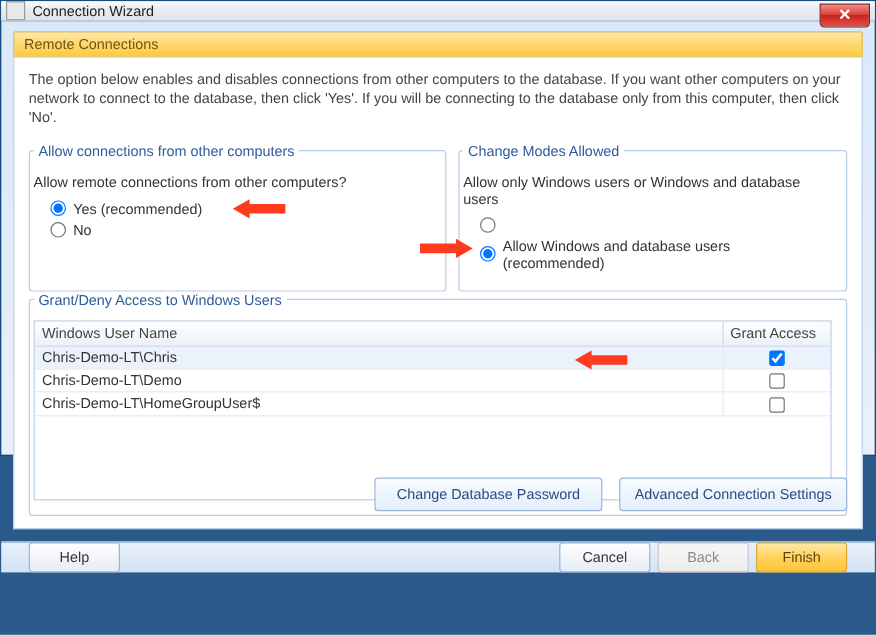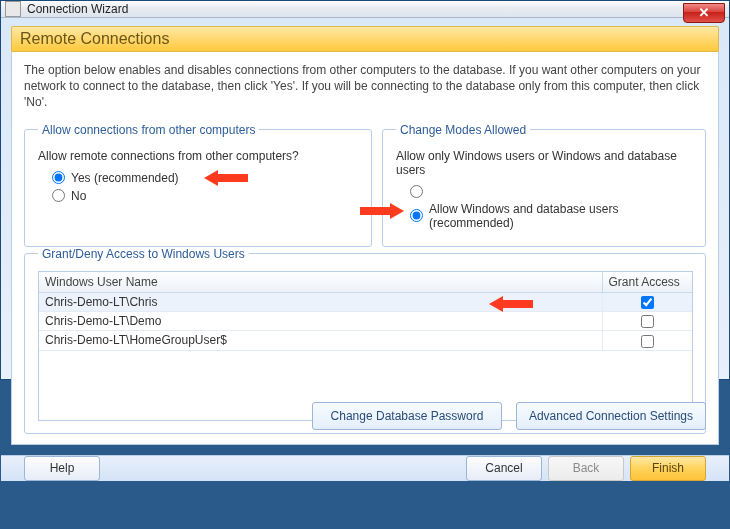--- a/index.html
+++ b/index.html
@@ -50,39 +50,39 @@
     flex: 1;
     padding: 8px 10px 10px 10px;
     display: flex;
     flex-direction: column;
   }
   .section-header {
     background: linear-gradient(to bottom, #ffe8a6 0%, #ffd86f 50%, #ffc93c 100%);
     border: 1px solid #e0b84a;
     color: #6a5618;
     padding: 3px 8px;
-    font-size: 16px;
+    font-size: 12px;
     border-radius: 2px 2px 0 0;
   }
   .main-card {
     background: #fff;
     border: 1px solid #b9cde6;
     border-top: none;
     flex: 1;
     padding: 10px 12px;
     position: relative;
     display: flex;
     flex-direction: column;
   }
   .intro { color: #444; line-height: 1.35; margin-bottom: 12px; }
   .row-groups { display: flex; gap: 10px; }
   fieldset.grp {
     border: 1px solid #b9cde6;
     border-radius: 3px;
-    padding: 10px 12px 12px 13px;
+    padding: 10px 12px 12px 3px;
     margin: 0;
     min-width: 0;
   }
   fieldset.grp > legend {
     color: #2d5c9a;
     padding: 0 4px;
     font-size: 12px;
   }
   .grp-allow { flex: 0 0 348px; }
   .grp-login { flex: 1; }

